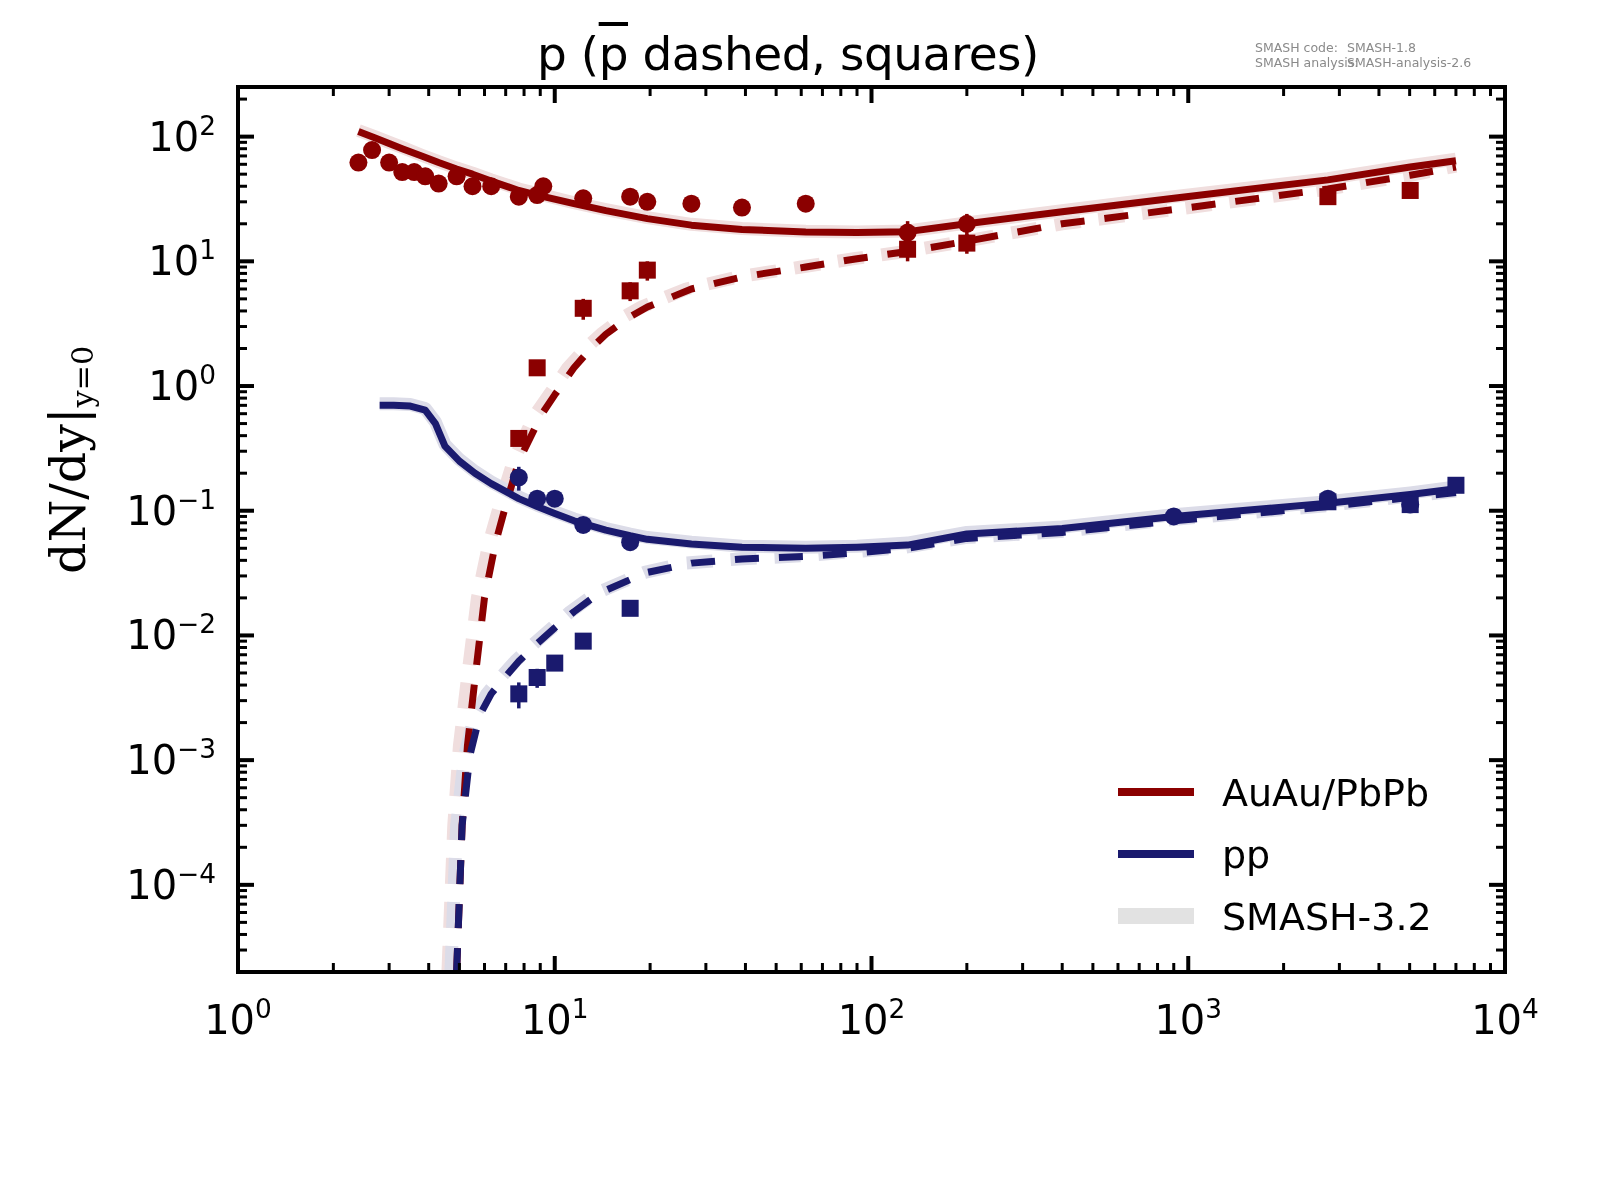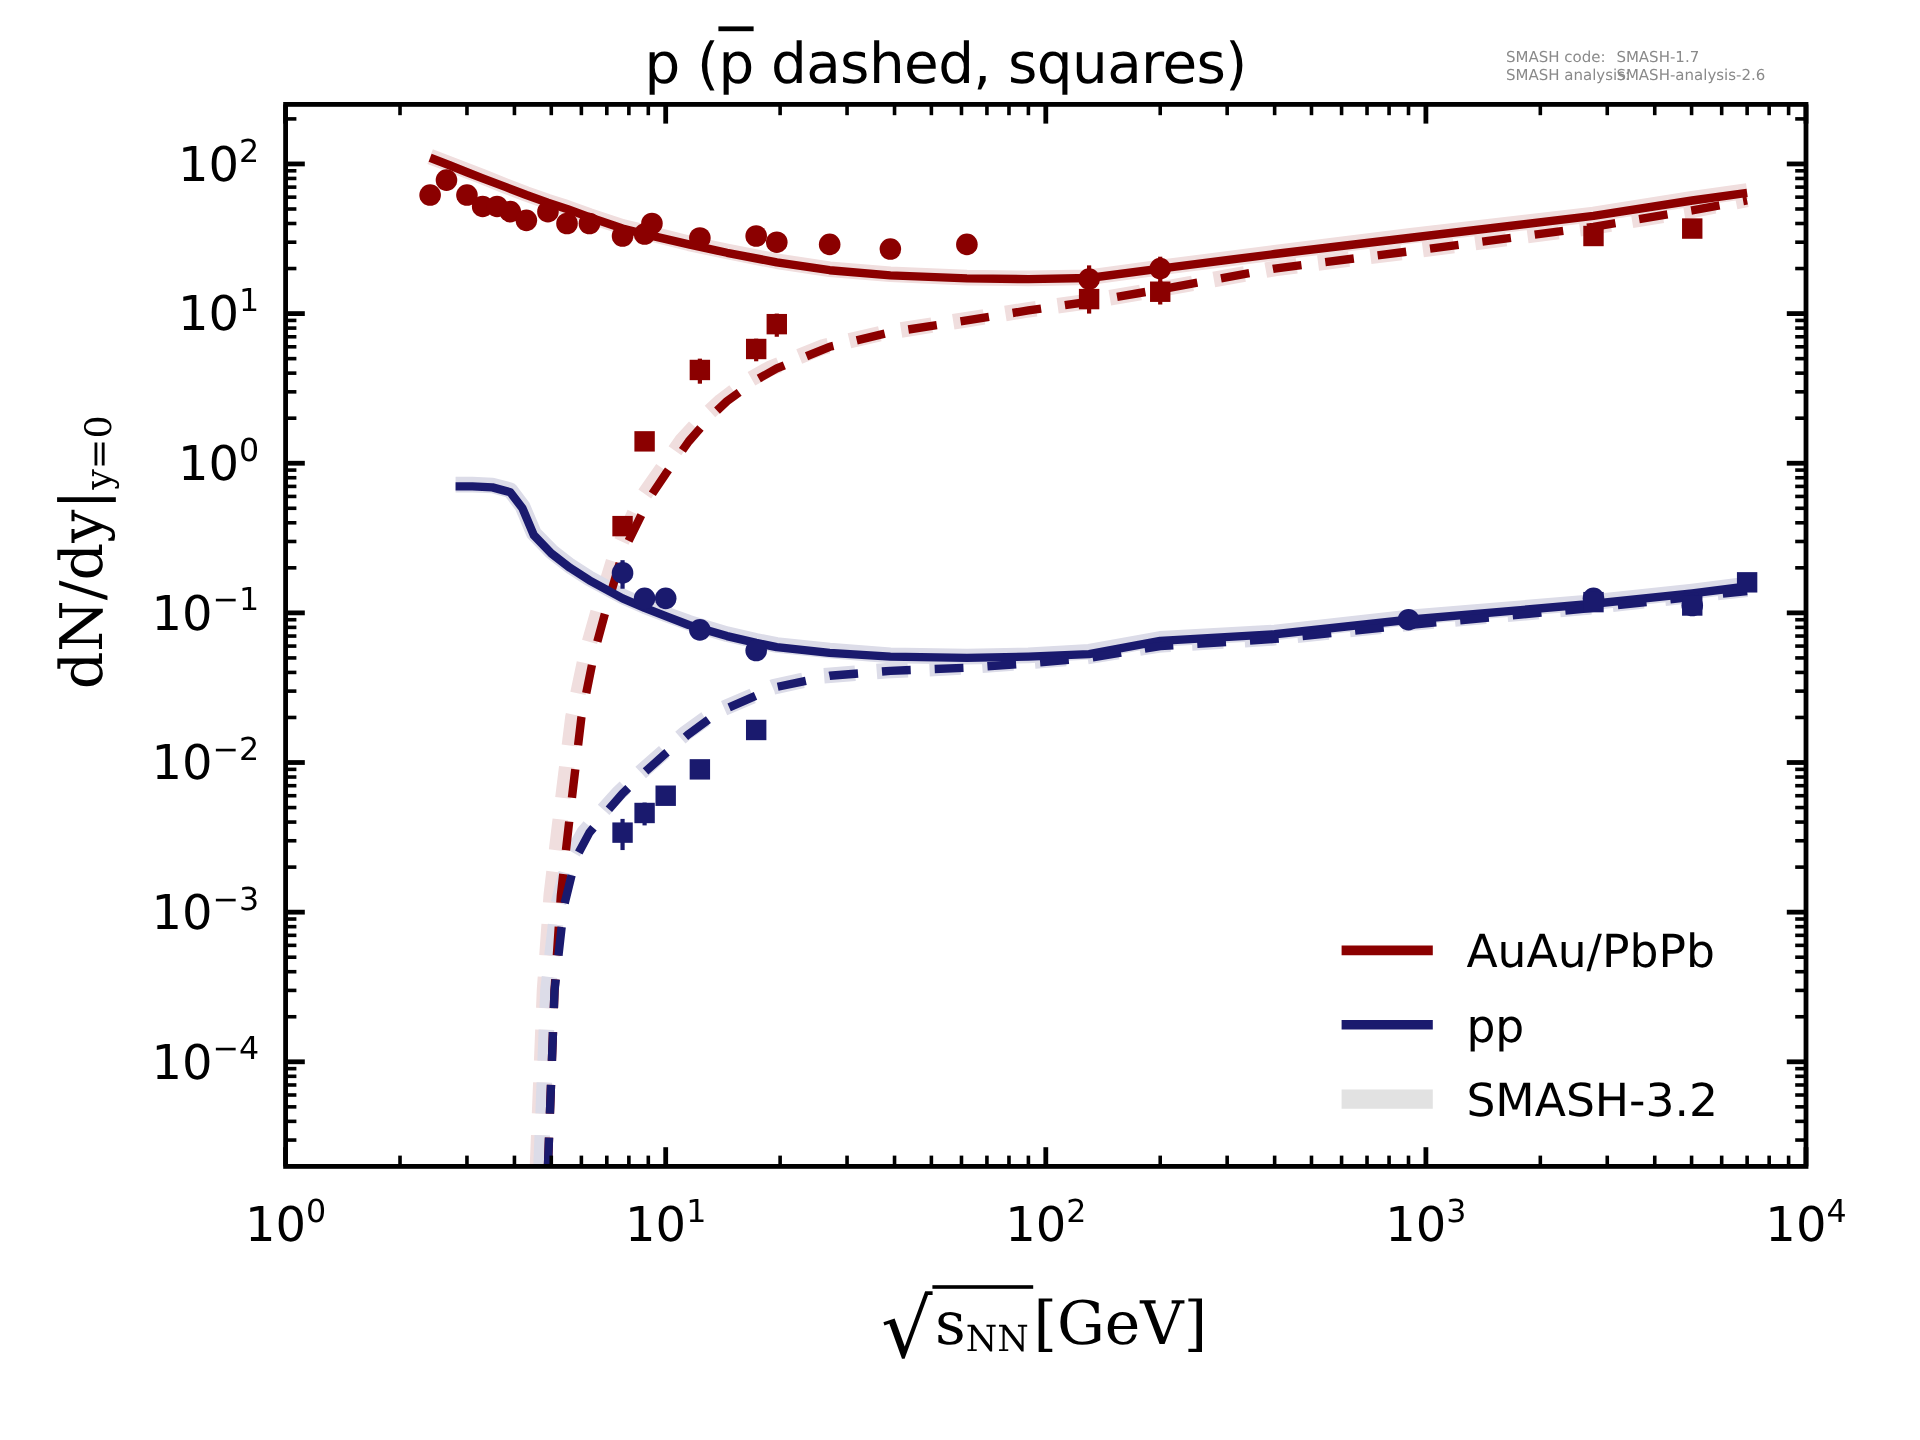--- a/index.html
+++ b/index.html
@@ -48,26 +48,25 @@
 </style>
 </head>
 <body>
 
 <div id="root">
 
   <div class="figure-title">
     <span>p (</span><span class="title-bar">p</span><span> dashed, squares)</span>
   </div>
 
-  <div class="code-stamp"><span class="k">SMASH code:</span><span>SMASH-1.7</span>
+  <div class="code-stamp"><span class="k">SMASH code:</span><span>SMASH-1.8</span>
 <span class="k">SMASH analysis:</span><span>SMASH-analysis-2.6</span></div>
 
   <div class="ylabel"><span>dN/dy|</span><sub>y=0</sub></div>
 
-  <div class="xlabel"><span class="sqrt-wrap"><span class="radsym">√</span><span class="radicand"><span>s</span><sub>NN</sub></span></span><span>[GeV]</span></div>
 
   <svg id="plot" width="1600" height="1200">
       <defs>
         <clipPath id="plotclip">
           <rect x="238" y="87" width="1267" height="885"></rect>
         </clipPath>
       </defs>
       <g clip-path="url(#plotclip)">
         <path d="M358.43 130.49 L374.63 136.62 L389.13 142.33 L402.24 147.37 L421.65 155.17 L438.65 161.65 L456.62 168.03 L472.51 173.09 L491.19 179.87 L518.80 189.03 L537.16 193.48 L573.98 202.74 L605.86 209.58 L647.32 217.65 L691.38 224.33 L741.97 228.60 L805.74 231.33 L857.01 231.96 L907.59 231.02 L966.85 222.98 L1062.20 210.63 L1173.76 196.67 L1327.91 178.68 L1410.20 165.66 L1455.93 159.13 " fill="none" stroke="#f0dede" stroke-width="13" stroke-linecap="butt" stroke-linejoin="round"></path>
         <path d="M447.93 972.00 L453.78 825.34 L459.40 745.93 L467.41 678.68 L477.42 597.89 L488.99 543.11 L499.66 505.57 L513.33 461.11 L530.77 423.57 L537.16 411.92 L549.13 394.83 L567.86 367.81 L585.45 348.49 L601.04 334.28 L624.47 316.66 L641.59 307.03 L686.19 288.99 L738.40 276.91 L801.23 267.03 L853.91 258.68 L905.46 251.45 L965.47 241.20 L1062.20 223.79 L1173.76 209.58 L1327.91 189.03 L1410.20 175.26 L1455.93 166.13 " fill="none" stroke="#f0dede" stroke-width="13" stroke-linecap="butt" stroke-linejoin="round" stroke-dasharray="26 18"></path>

